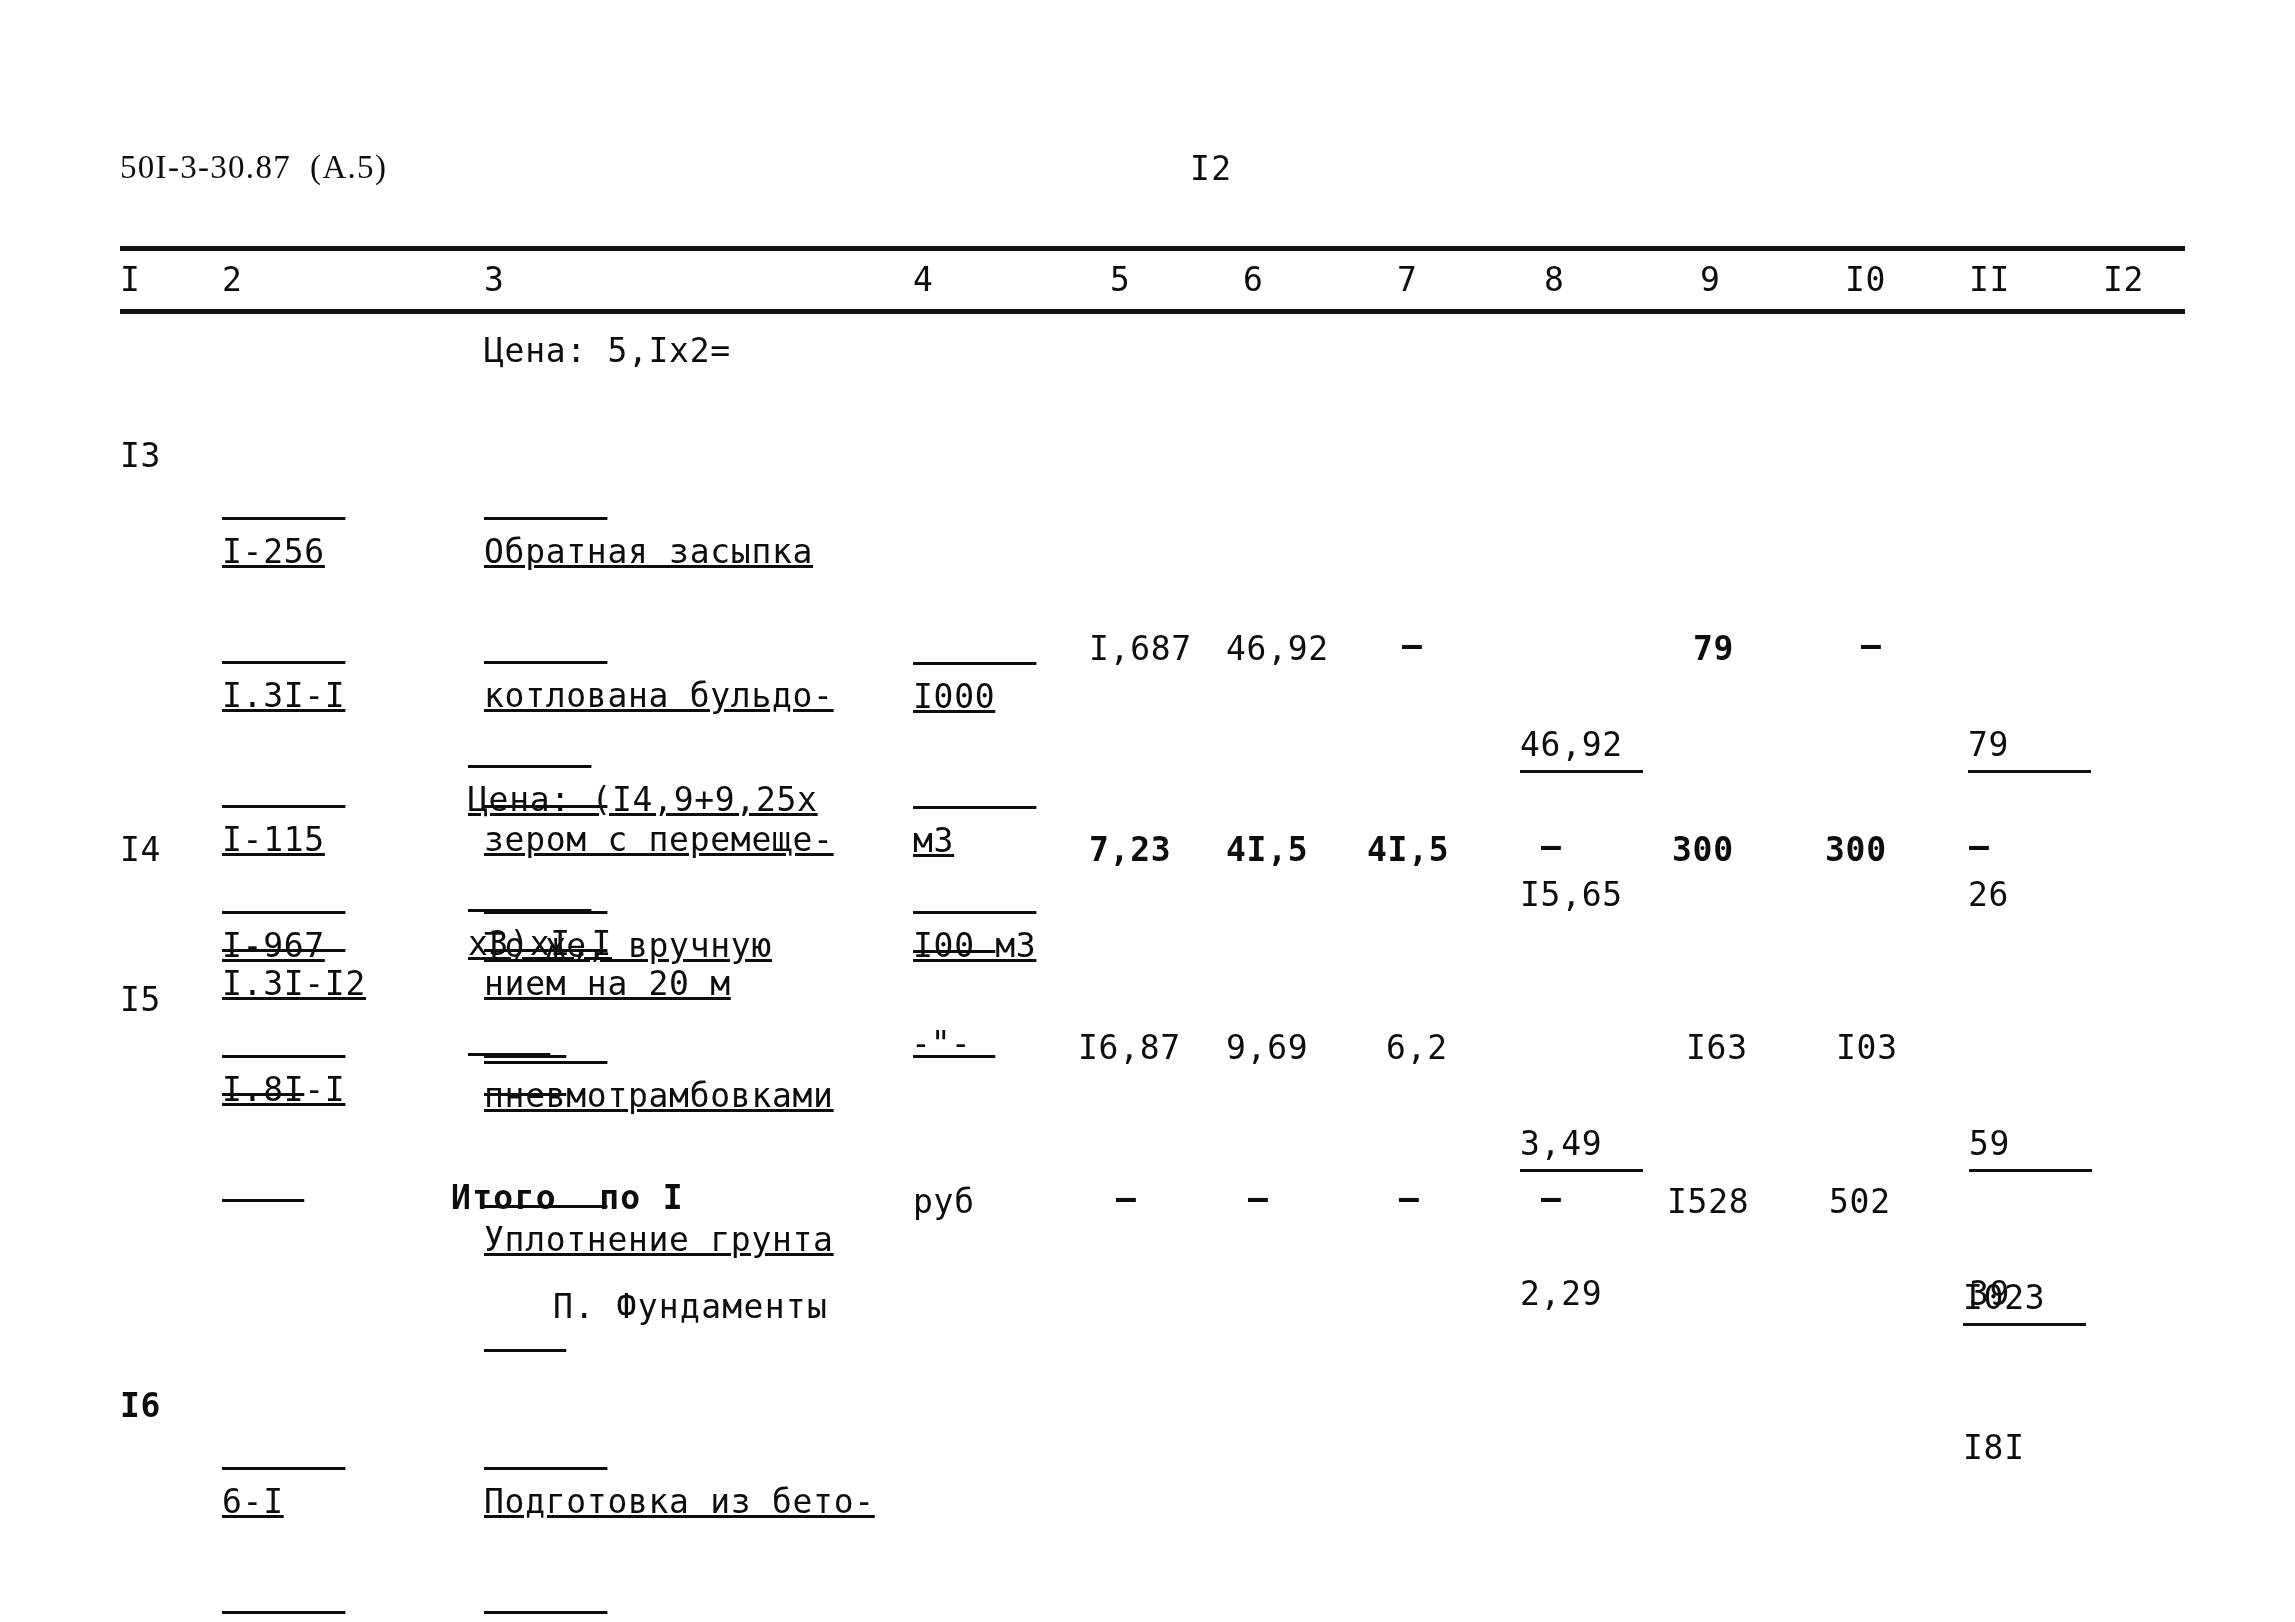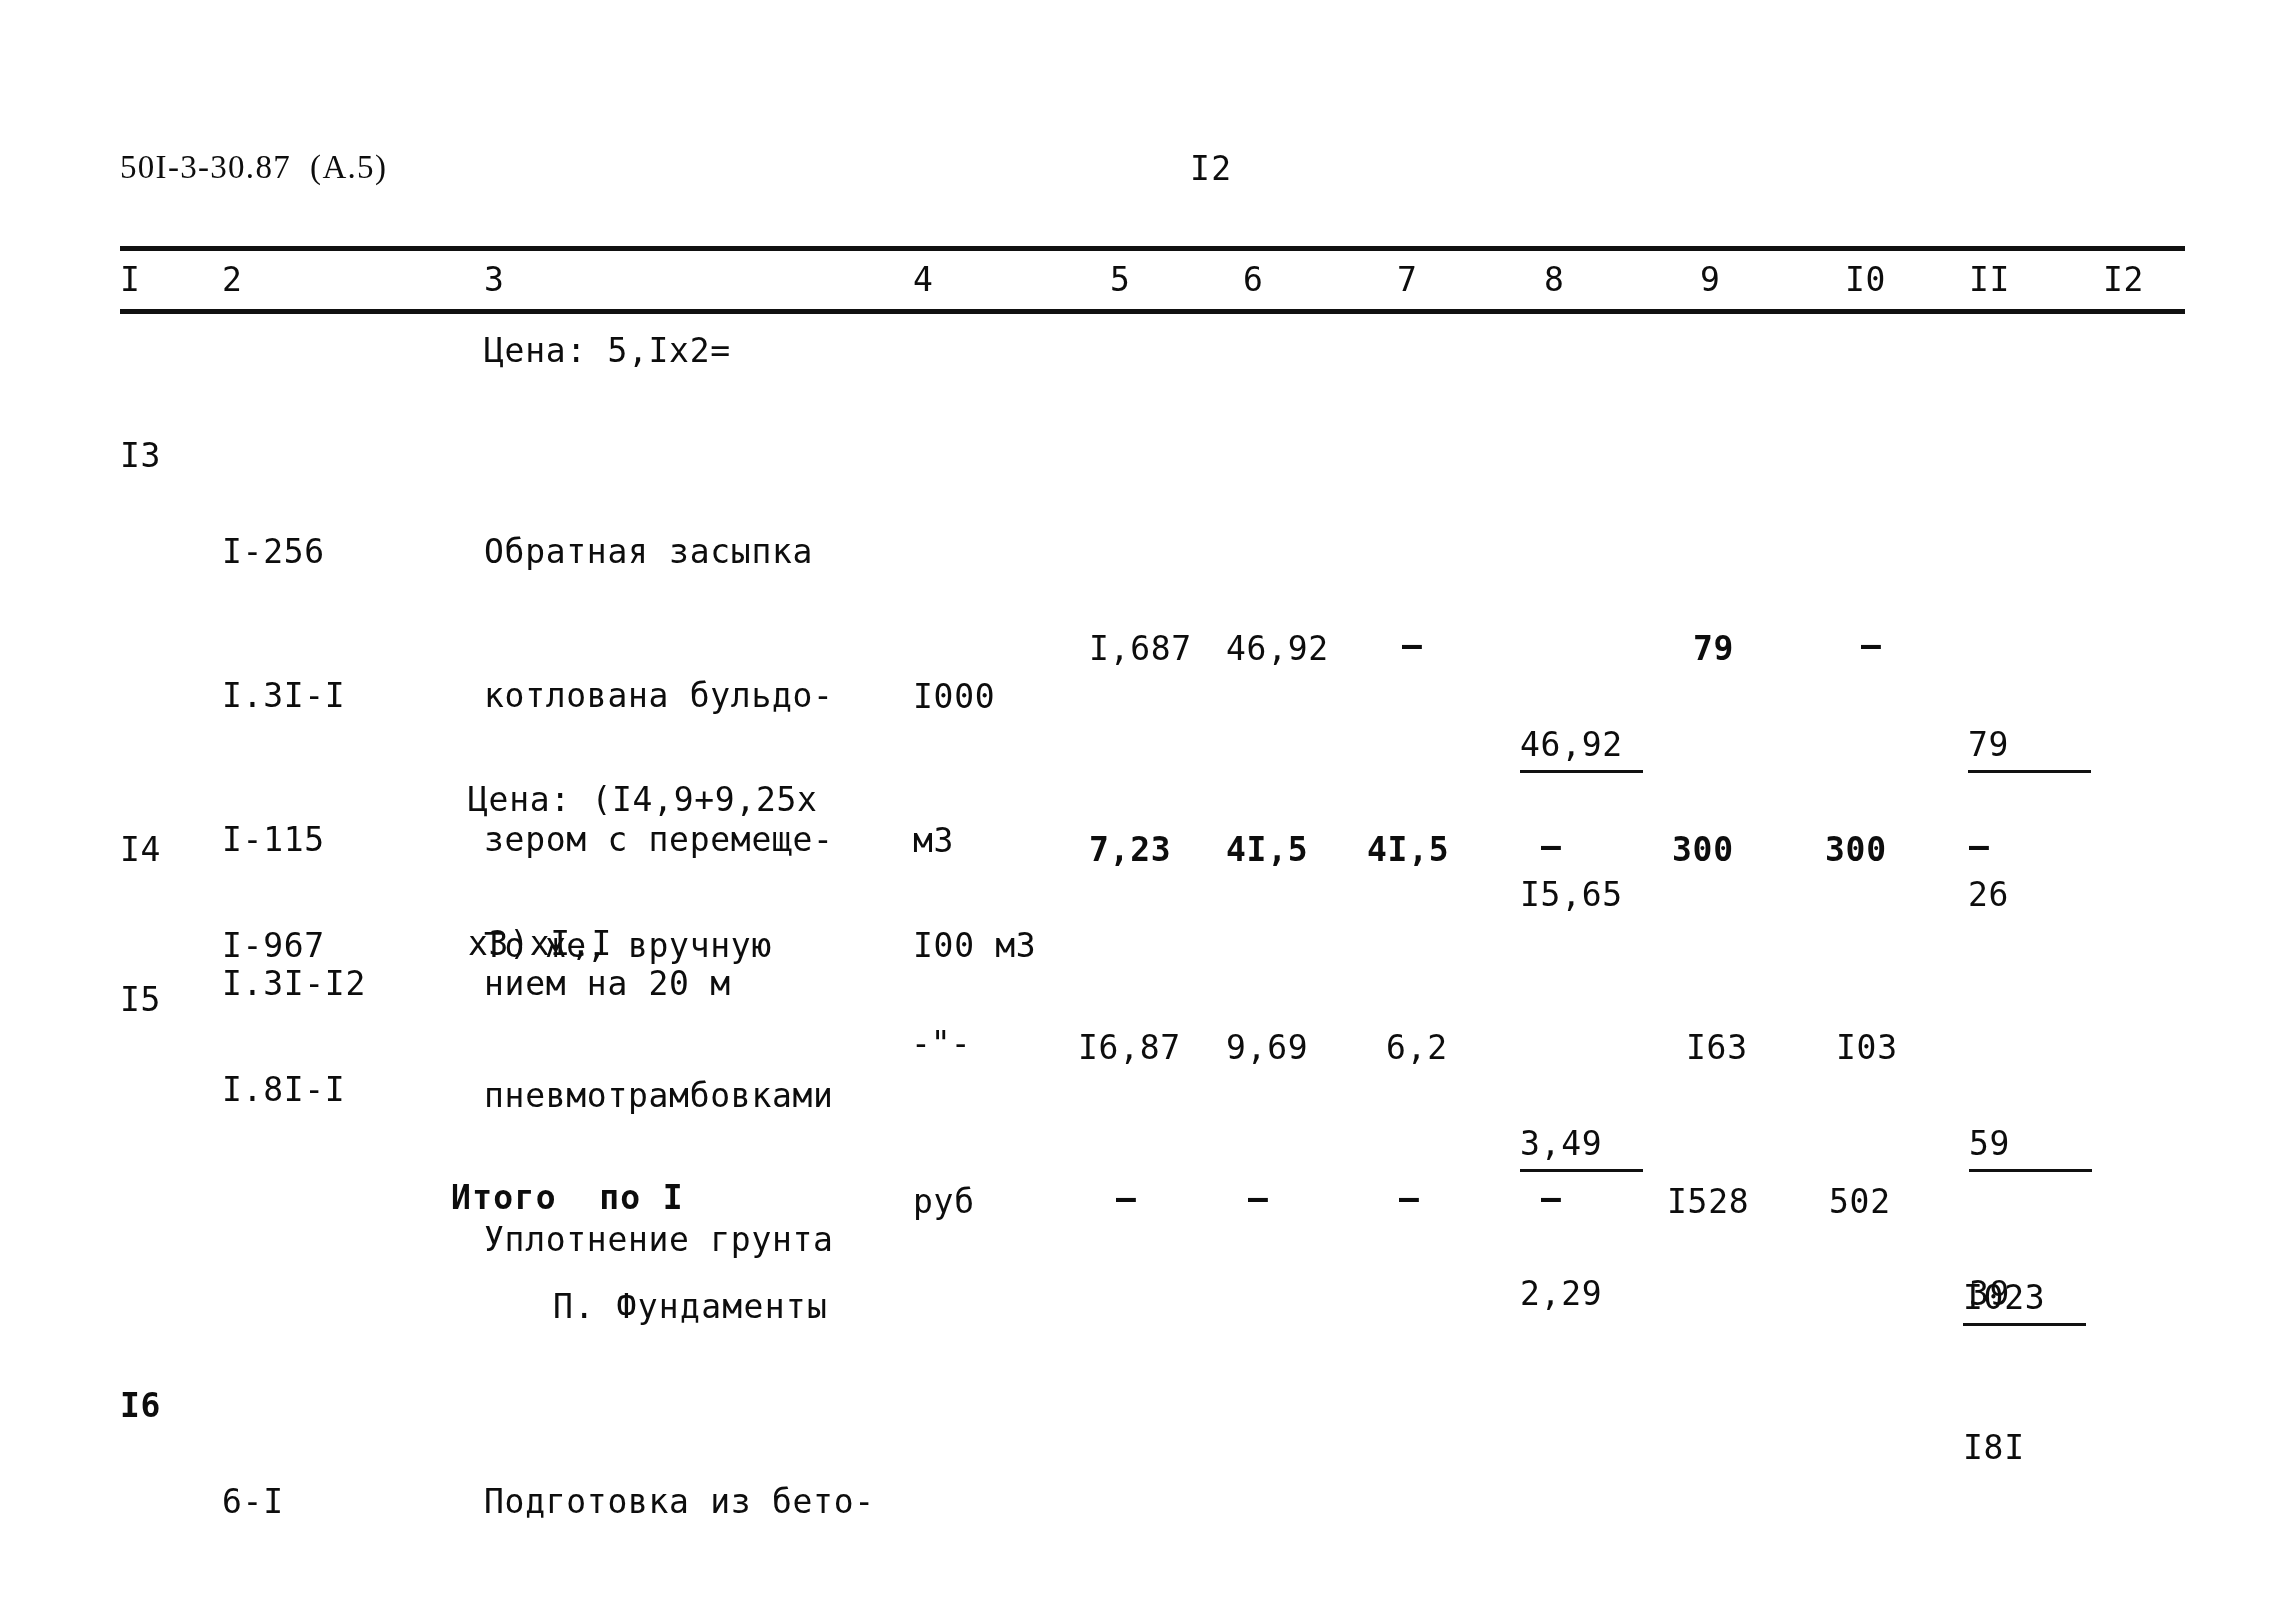--- a/index.html
+++ b/index.html
@@ -75,21 +75,21 @@
     letter-spacing: 0.7px;
   }
   .cell {
     position: absolute;
     white-space: pre;
     line-height: 48px;
   }
   .cell.bold  { font-weight: bold; }
 
   
-  .stack { position: absolute; white-space: pre; line-height: 48px; }
+  .stack { position: absolute; white-space: pre; line-height: 48px; text-decoration: underline; }
   .stack div { white-space: pre; }
 
   
   .frac {
     position: absolute;
     white-space: pre;
     line-height: 48px;
   }
   .frac .numer {
     display: block;

